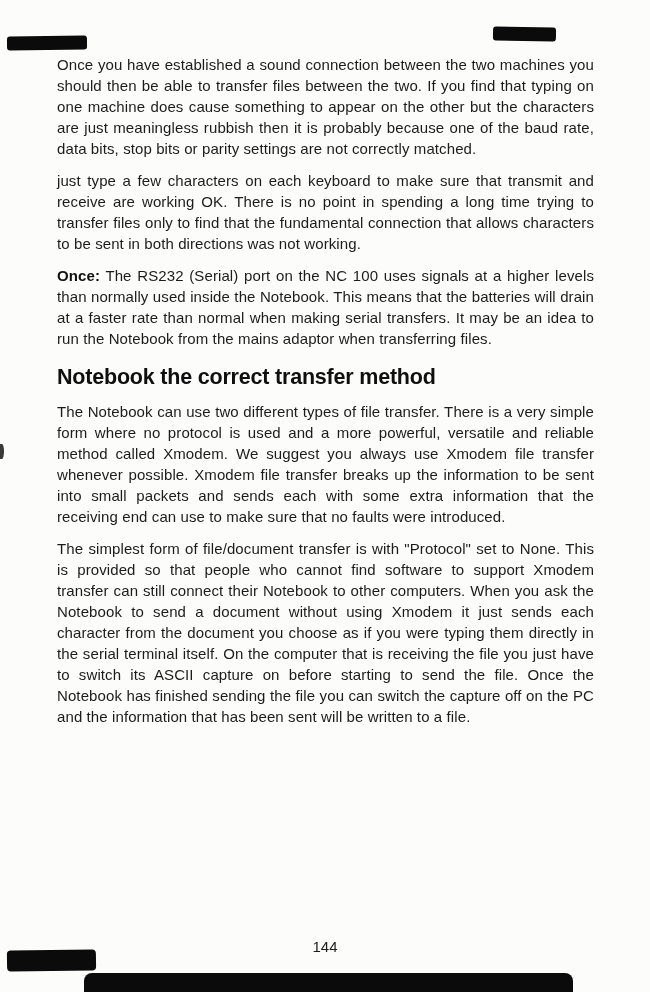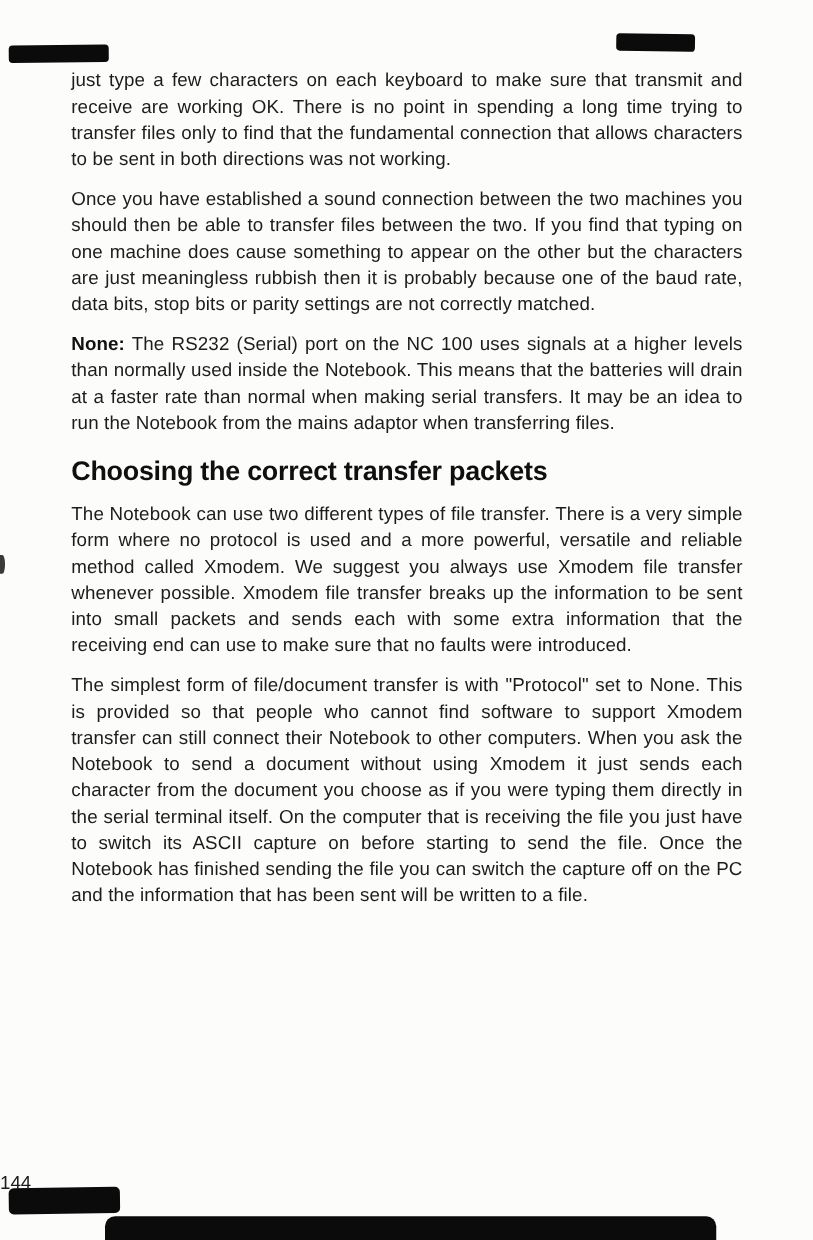--- a/index.html
+++ b/index.html
@@ -43,20 +43,21 @@
     color: #0f0f0f;
     margin: 15px 0 11px 0;
     text-align: left;
     letter-spacing: -0.2px;
   }
   .page-number {
     position: absolute;
     left: 0;
     right: 0;
     top: 938px;
+    text-align: center;
     font-size: 15px;
     color: #1c1c1c;
   }
   .scan-mark {
     position: absolute;
     background: #0b0b0b;
   }
   .mark-top-left {
     left: 7px; top: 36px; width: 80px; height: 14px;
     border-radius: 3px;
@@ -87,27 +88,27 @@
 
 <div class="page">
 
   <div class="scan-mark mark-top-left"></div>
   <div class="scan-mark mark-top-right"></div>
   <div class="scan-mark mark-left-edge"></div>
   <div class="scan-mark mark-bottom-left"></div>
   <div class="scan-mark mark-bottom-bar"></div>
 
   <main class="content">
+    <p>Once you have established a sound connection between the two machines you should then be able to transfer files between the two. If you find that typing on one machine does cause something to appear on the other but the characters are just meaningless rubbish then it is probably because one of the baud rate, data bits, stop bits or parity settings are not correctly matched.</p>
+
     <p>just type a few characters on each keyboard to make sure that transmit and receive are working OK. There is no point in spending a long time trying to transfer files only to find that the fundamental connection that allows characters to be sent in both directions was not working.</p>
 
-    <p>Once you have established a sound connection between the two machines you should then be able to transfer files between the two. If you find that typing on one machine does cause something to appear on the other but the characters are just meaningless rubbish then it is probably because one of the baud rate, data bits, stop bits or parity settings are not correctly matched.</p>
+    <p><b>Once:</b> <span>The RS232 (Serial) port on the NC 100 uses signals at a higher levels than normally used inside the Notebook. This means that the batteries will drain at a faster rate than normal when making serial transfers. It may be an idea to run the Notebook from the mains adaptor when transferring files.</span></p>
 
-    <p><b>None:</b> <span>The RS232 (Serial) port on the NC 100 uses signals at a higher levels than normally used inside the Notebook. This means that the batteries will drain at a faster rate than normal when making serial transfers. It may be an idea to run the Notebook from the mains adaptor when transferring files.</span></p>
-
-    <h1>Choosing the correct transfer packets</h1>
+    <h1>Notebook the correct transfer method</h1>
 
     <p>The Notebook can use two different types of file transfer. There is a very simple form where no protocol is used and a more powerful, versatile and reliable method called Xmodem. We suggest you always use Xmodem file transfer whenever possible. Xmodem file transfer breaks up the information to be sent into small packets and sends each with some extra information that the receiving end can use to make sure that no faults were introduced.</p>
 
 
     <p>The simplest form of file/document transfer is with "Protocol" set to None. This is provided so that people who cannot find software to support Xmodem transfer can still connect their Notebook to other computers. When you ask the Notebook to send a document without using Xmodem it just sends each character from the document you choose as if you were typing them directly in the serial terminal itself. On the computer that is receiving the file you just have to switch its ASCII capture on before starting to send the file. Once the Notebook has finished sending the file you can switch the capture off on the PC and the information that has been sent will be written to a file.</p>
   </main>
 
   <div class="page-number">144</div>
 
 </div>

